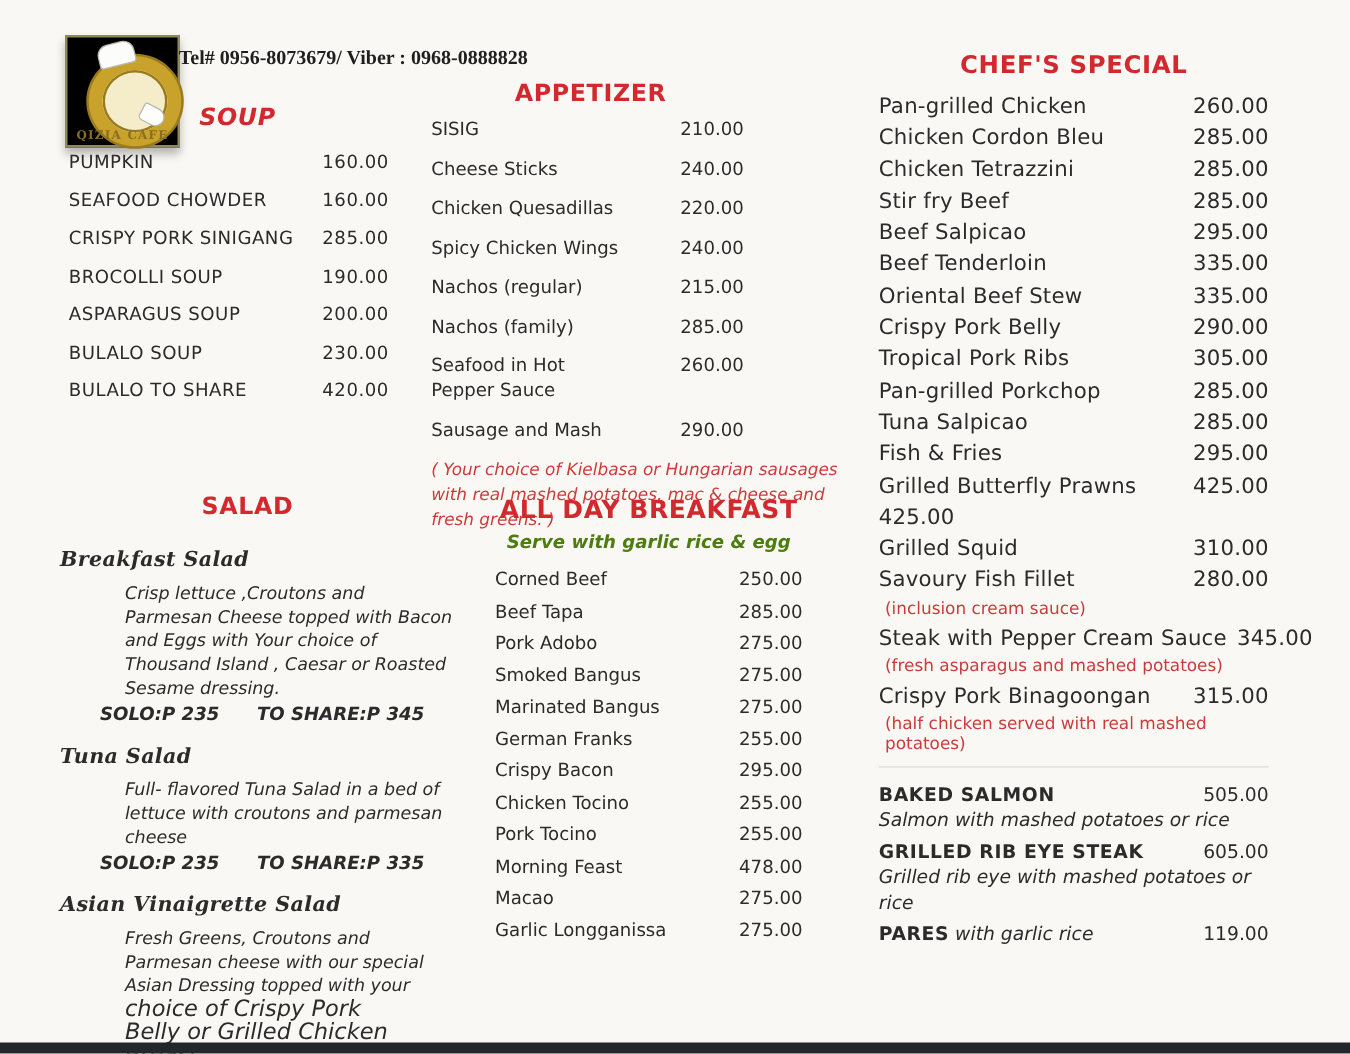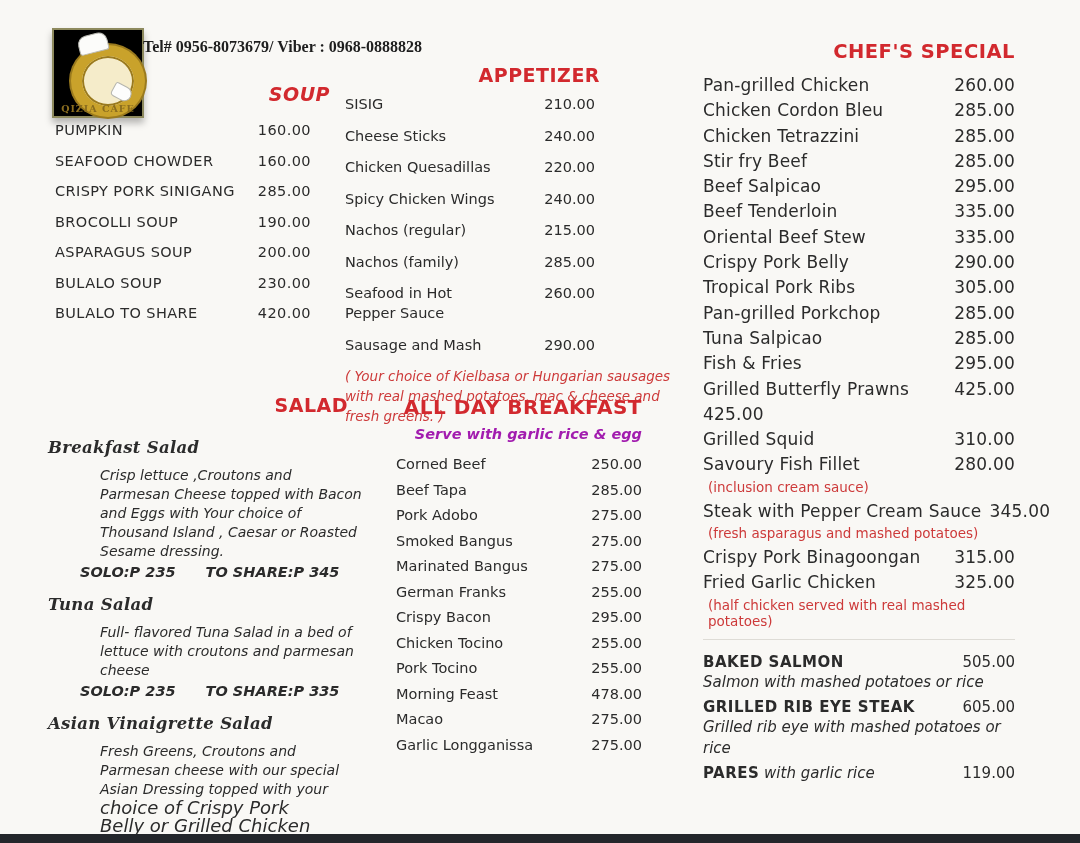--- a/index.html
+++ b/index.html
@@ -37,41 +37,41 @@
     letter-spacing:1px; color:#8a6d1f;
   }
 
   .contact {
     position:absolute; left:143px; top:38px; width:420px;
     font-family:"Liberation Serif", serif; font-weight:bold;
     font-size:16px; color:#1e1e1e;
   }
 
   
-  .sec-title { font-weight:bold; font-size:19px; color:#d2292e; letter-spacing:0.5px; text-align:right; }
+  .sec-title { font-weight:bold; font-size:19px; color:#d2292e; letter-spacing:0.5px; text-align:center; }
   .row { display:flex; justify-content:space-between; align-items:flex-start; gap:8px; }
   .price { white-space:nowrap; }
 
   
   .soup-title { position:absolute; left:50px; top:83px; width:280px; font-style:italic; }
   .soup-list { position:absolute; left:55px; top:120px; width:256px; }
   .soup-list .row { font-size:14.5px; letter-spacing:0.4px; line-height:20px; margin-bottom:10.5px; }
 
   
   .appetizer-section { position:absolute; left:345px; top:64px; width:352px; }
   .appetizer-section .sec-title { width:255px; margin-bottom:8px; }
   .app-list { width:250px; }
   .app-list .row { font-size:14.5px; line-height:20px; margin-bottom:11.5px; }
   .app-list .name { white-space:pre-line; }
   .app-note { width:352px; color:#cd3a3a; font-style:italic; font-size:13.5px; line-height:20px; margin-top:2px; }
 
   
   .breakfast-section { position:absolute; left:396px; top:395px; width:246px; }
   .breakfast-section .sec-title { font-size:20px; }
-  .bf-sub { text-align:right; color:#a21caf; font-weight:bold; font-style:italic; font-size:14.5px; margin-top:7px; }
+  .bf-sub { text-align:center; color:#4d7c0f; font-weight:bold; font-style:italic; font-size:14.5px; margin-top:7px; }
   .bf-list { margin-top:13px; }
   .bf-list .row { font-size:14.5px; line-height:18px; margin-bottom:7.5px; }
 
   
   .salad-section { position:absolute; left:48px; top:394px; width:300px; }
   .salad-section .sec-title { width:300px; margin-bottom:22px; }
   .sentry { margin-bottom:15px; }
   .sname { font-family:"DejaVu Serif", serif; font-weight:bold; font-style:italic; font-size:16.5px; letter-spacing:0.3px; margin-bottom:9px; }
   .sdesc { margin-left:52px; width:262px; font-style:italic; font-size:14px; line-height:19px; }
   .sdesc2 { margin-left:52px; width:230px; font-style:italic; font-size:18px; line-height:18px; }
@@ -433,24 +433,20 @@
 
         <div class="citem">
           <div class="row">
             <span class="name">Crispy Pork Binagoongan</span>
             <span class="price">315.00</span>
           </div>
 
         </div>
 
         <div class="citem">
-          <div class="row">
-            <span class="name">Fried Garlic Chicken</span>
-            <span class="price">325.00</span>
-          </div>
           <div class="cnote">(half chicken served with real mashed potatoes)</div>
         </div>
       </div>
     <div class="cdivider"></div>
     <div>
 
         <div class="feature">
           <div class="row">
             <span class="fname"><span>BAKED SALMON</span></span>
             <span class="price">505.00</span>

